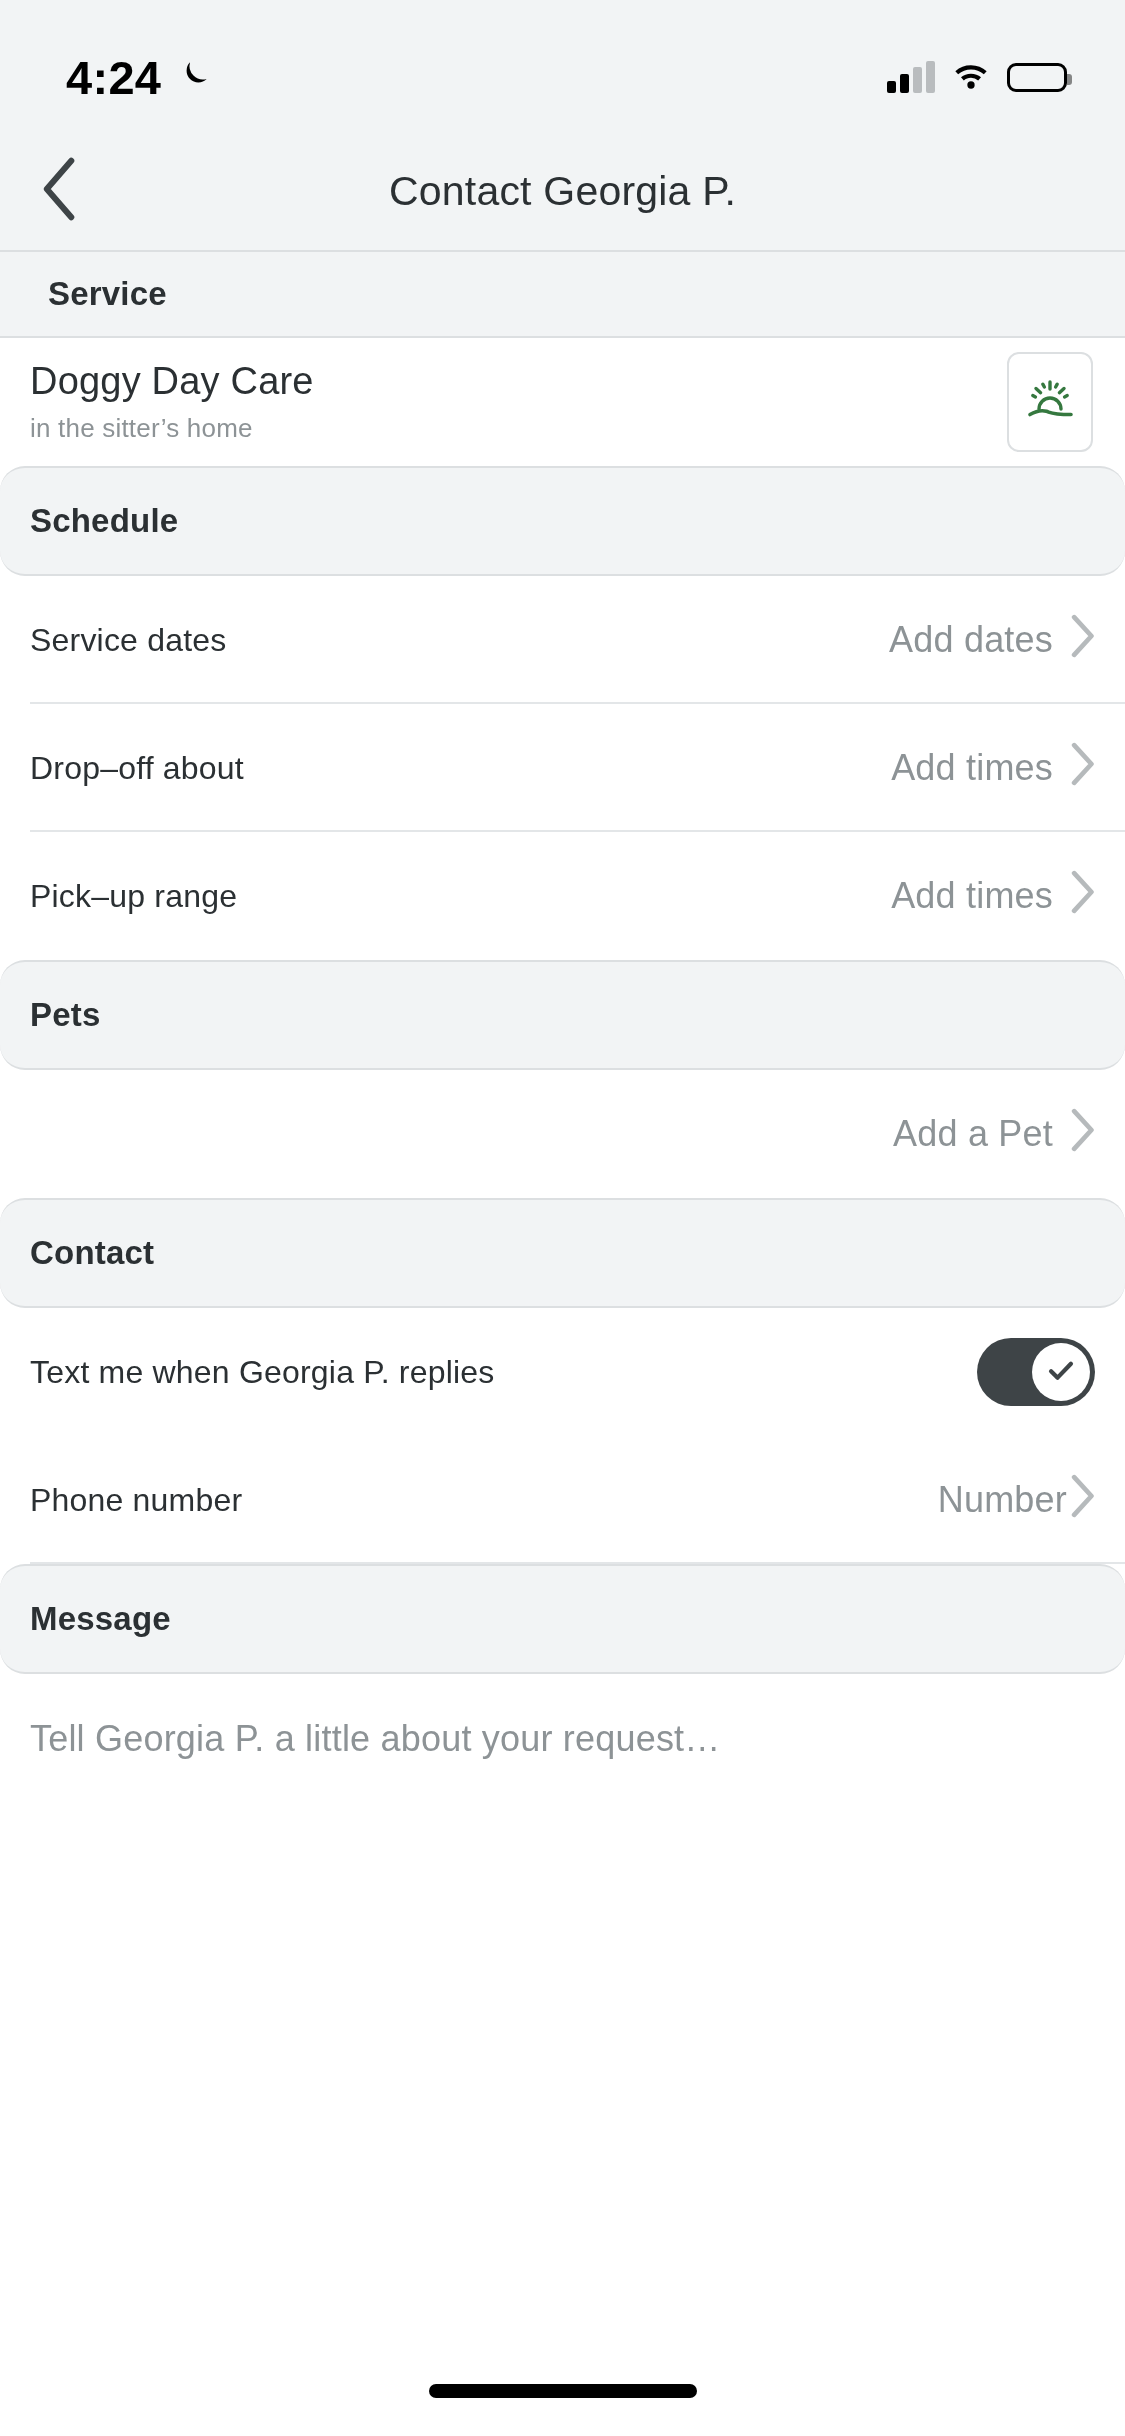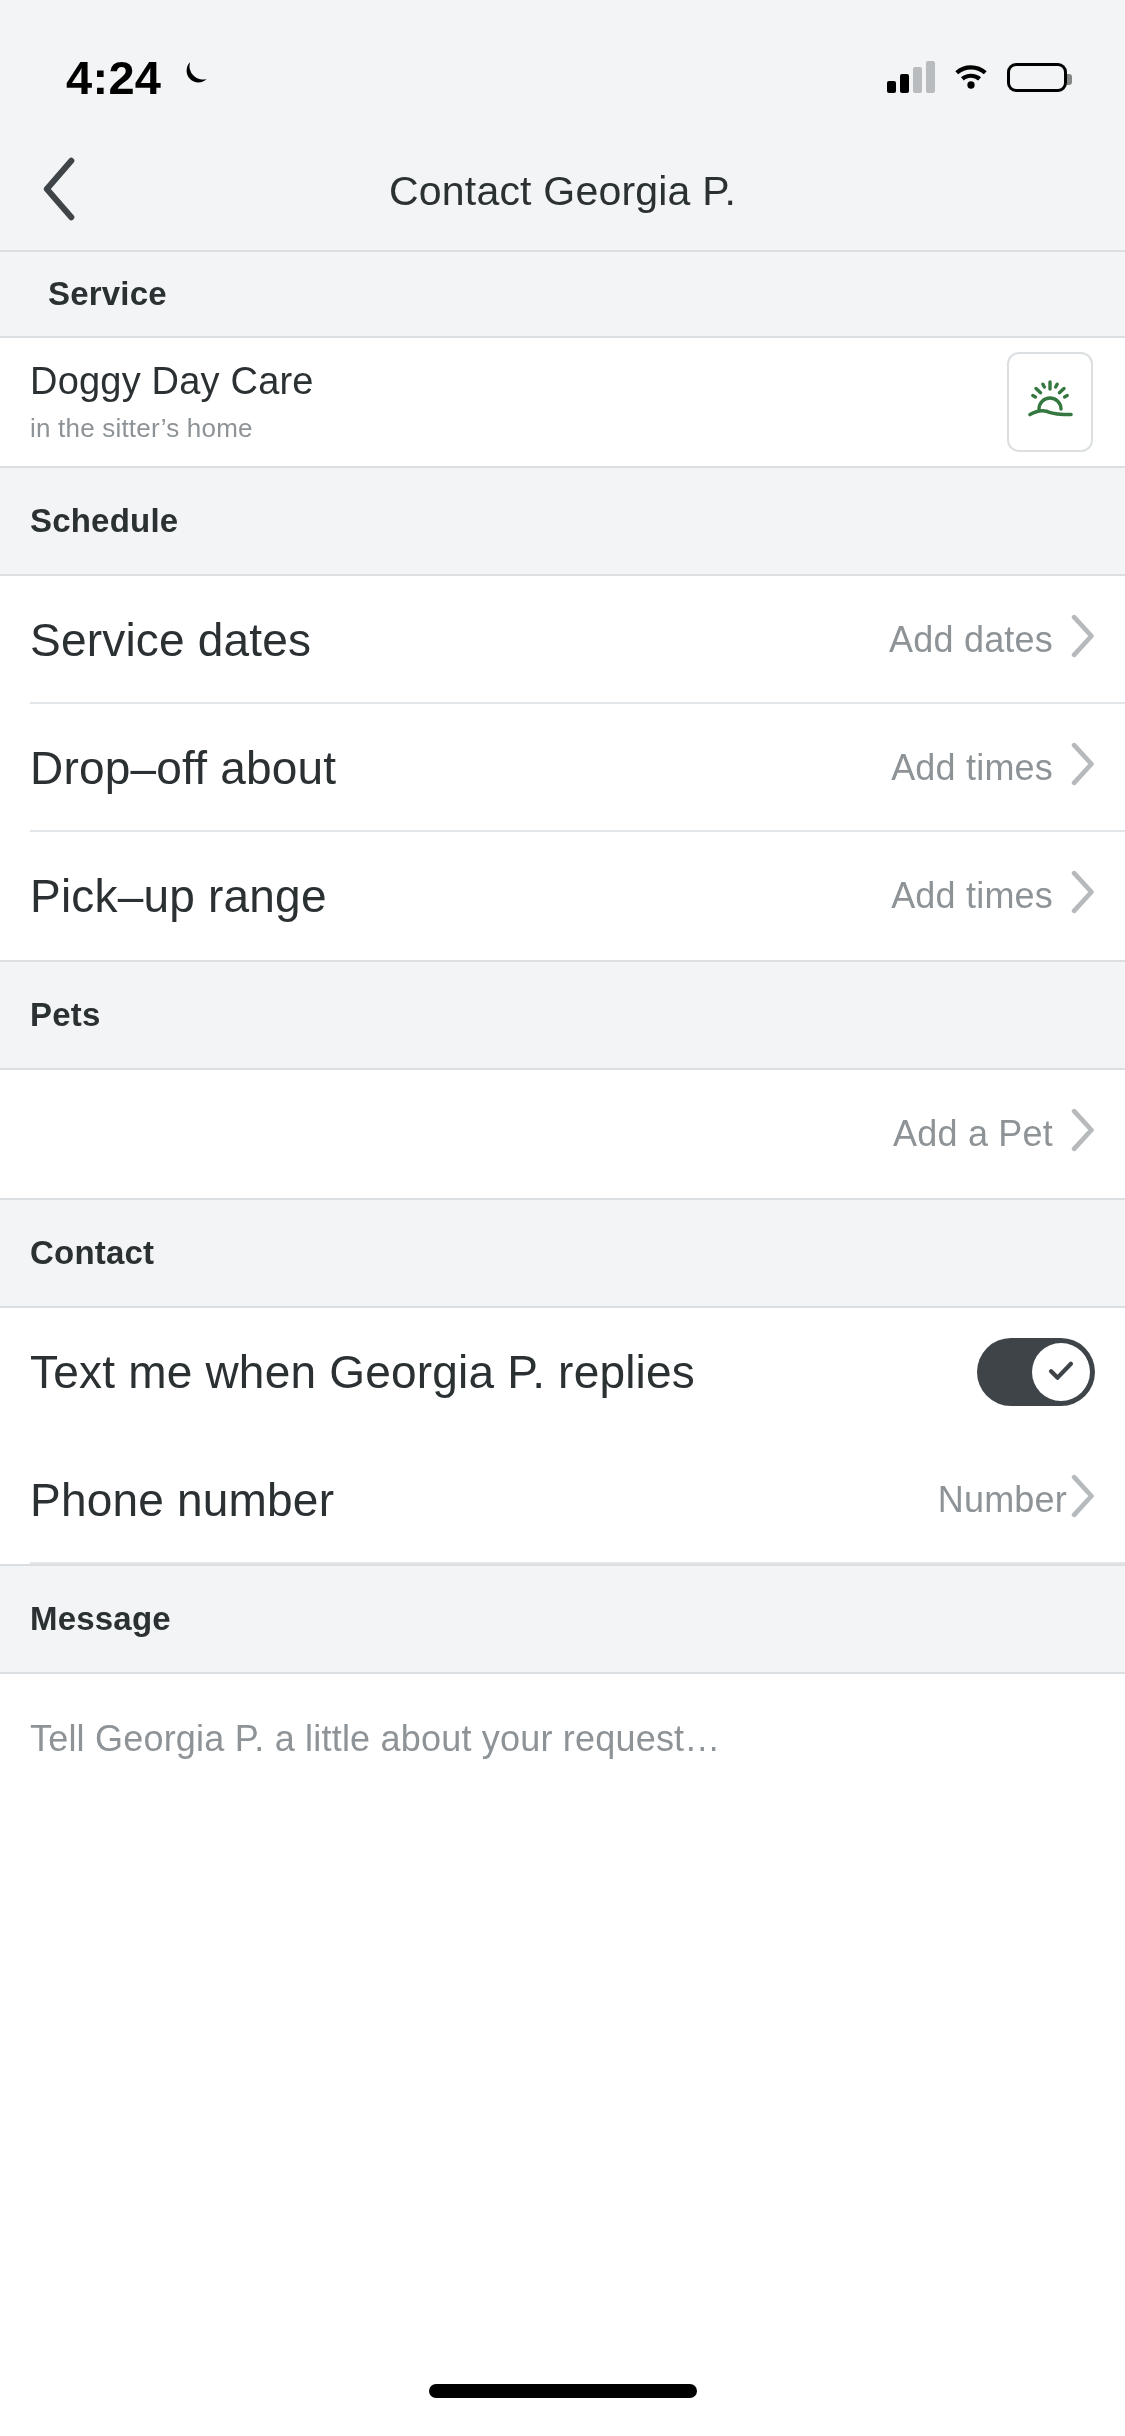--- a/index.html
+++ b/index.html
@@ -96,41 +96,41 @@
     border-bottom: 2px solid #dcdfe1;
     padding: 0 30px;
     display: flex;
     align-items: center;
     font-size: 33px;
     font-weight: bold;
     color: #2b3033;
     letter-spacing: .2px;
   }
   .sh-service  { height: 88px; padding-left: 48px; }
-  .sh-tall     { height: 110px; }
+  .sh-tall     { height: 110px; border-radius: 25px; }
 
   .row {
     background: #ffffff;
     display: flex;
     align-items: center;
     justify-content: space-between;
     padding: 0 30px;
     height: 128px;
     position: relative;
     gap: 8px;
   }
   .row.service-row { height: 128px; align-items: center; padding-right: 32px; }
   .row .divider {
     position: absolute;
     left: 30px; right: 0; bottom: 0;
     height: 2px;
     background: #e3e6e8;
   }
   .row-label {
-    font-size: 46px;
+    font-size: 32px;
     color: #2b3033;
     letter-spacing: .2px;
   }
   .row-value {
     display: flex;
     align-items: center;
     gap: 16px;
     font-size: 36px;
     color: #8d9396;
     letter-spacing: .2px;

